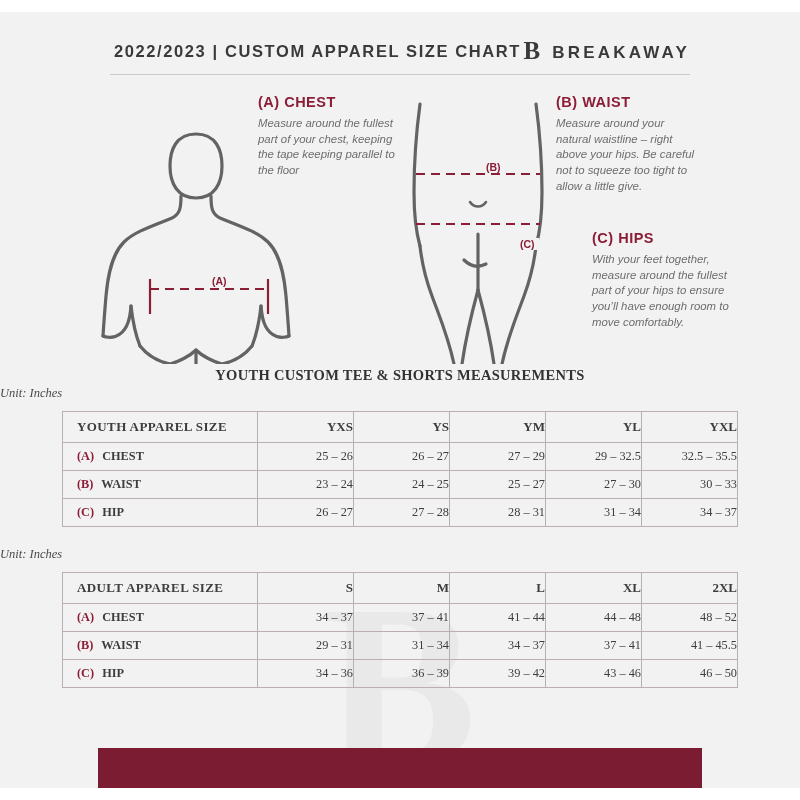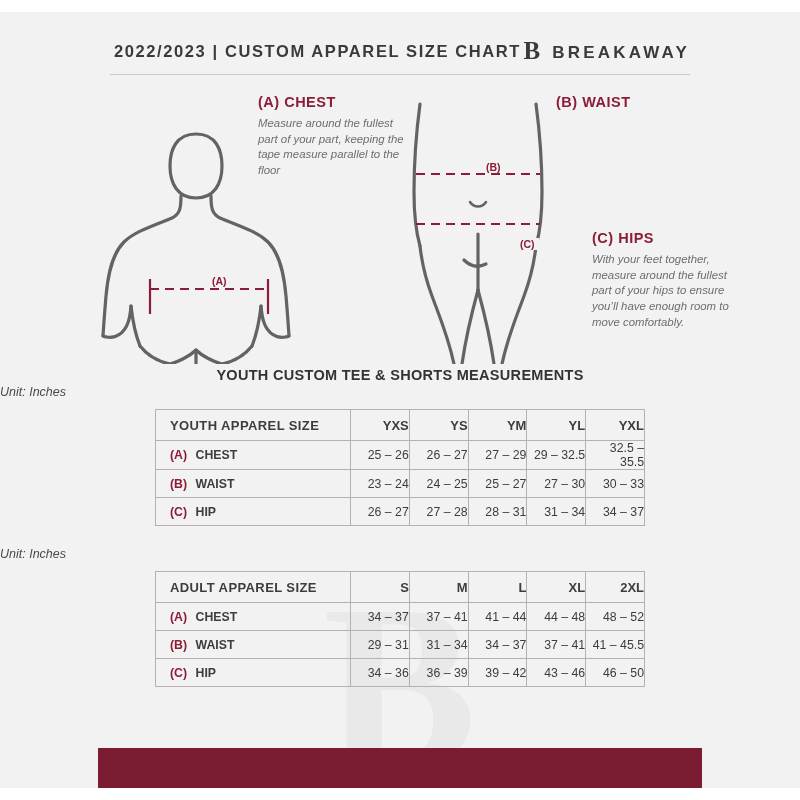--- a/index.html
+++ b/index.html
@@ -124,38 +124,38 @@
   .c-waist { left: 556px; top: 20px; width: 140px; }
   .c-hips  { left: 556px; top: 156px; width: 142px; margin-left: 36px; }
 
   .dimlabel {
     position: absolute;
     font-size: 10.5px;
     font-weight: bold;
     color: #8c1d36;
   }
   
-  .tbl-section { position: absolute; left: 0; width: 800px; }
+  .tbl-section { position: absolute; left: 0; width: 800px; font-family: Liberation Serif, serif; }
   .tbl-title {
     text-align: center;
     font-size: 14.5px;
     font-weight: bold;
     color: #333;
     letter-spacing: 0.3px;
   }
   .tbl-unit {
     font-size: 12.5px;
     font-style: italic;
     color: #4a4a4a;
     margin-top: 2px;
   }
   table.size {
     border-collapse: collapse;
     margin: 10px auto 8px auto;
-    width: 490px;
+    width: 676px;
     table-layout: fixed;
   }
   table.size td {
     border: 1px solid #b9aeb0;
     height: 27px;
     font-size: 12.3px;
     color: #3d3d3d;
     text-align: right;
     padding: 0;
   }
@@ -243,24 +243,25 @@
           <line x1="268" y1="205" x2="268" y2="240"></line>
         </g>
       </svg>
 
       <div class="dimlabel" style="left:208px; top:201px; background:#f2f2f2; padding:0 4px;">(A)</div>
       <div class="dimlabel" style="left:482px; top:87px; background:#f2f2f2; padding:0 4px;">(B)</div>
       <div class="dimlabel" style="left:516px; top:164px; background:#f2f2f2; padding:0 4px;">(C)</div>
 
       <div class="callout c-chest">
         <div class="callout-title">(A) CHEST</div>
-        <div class="callout-body">Measure around the fullest part of your part, keeping the tape measure parallel to the floor</div>
+        <div class="callout-body">Measure around the fullest part of your chest, keeping the tape keeping parallel to the floor</div>
       </div>
       <div class="callout c-waist">
         <div class="callout-title">(B) WAIST</div>
+        <div class="callout-body">Measure around your natural waistline – right above your hips. Be careful not to squeeze too tight to allow a little give.</div>
       </div>
       <div class="callout c-hips">
         <div class="callout-title">(C) HIPS</div>
         <div class="callout-body">With your feet together, measure around the fullest part of your hips to ensure you’ll have enough room to move comfortably.</div>
       </div>
     </div>
 
     <div class="tbl-section" style="top:355px;">
       <div class="tbl-title">YOUTH CUSTOM TEE &amp; SHORTS MEASUREMENTS</div>
       <div class="tbl-unit">Unit: Inches</div>

